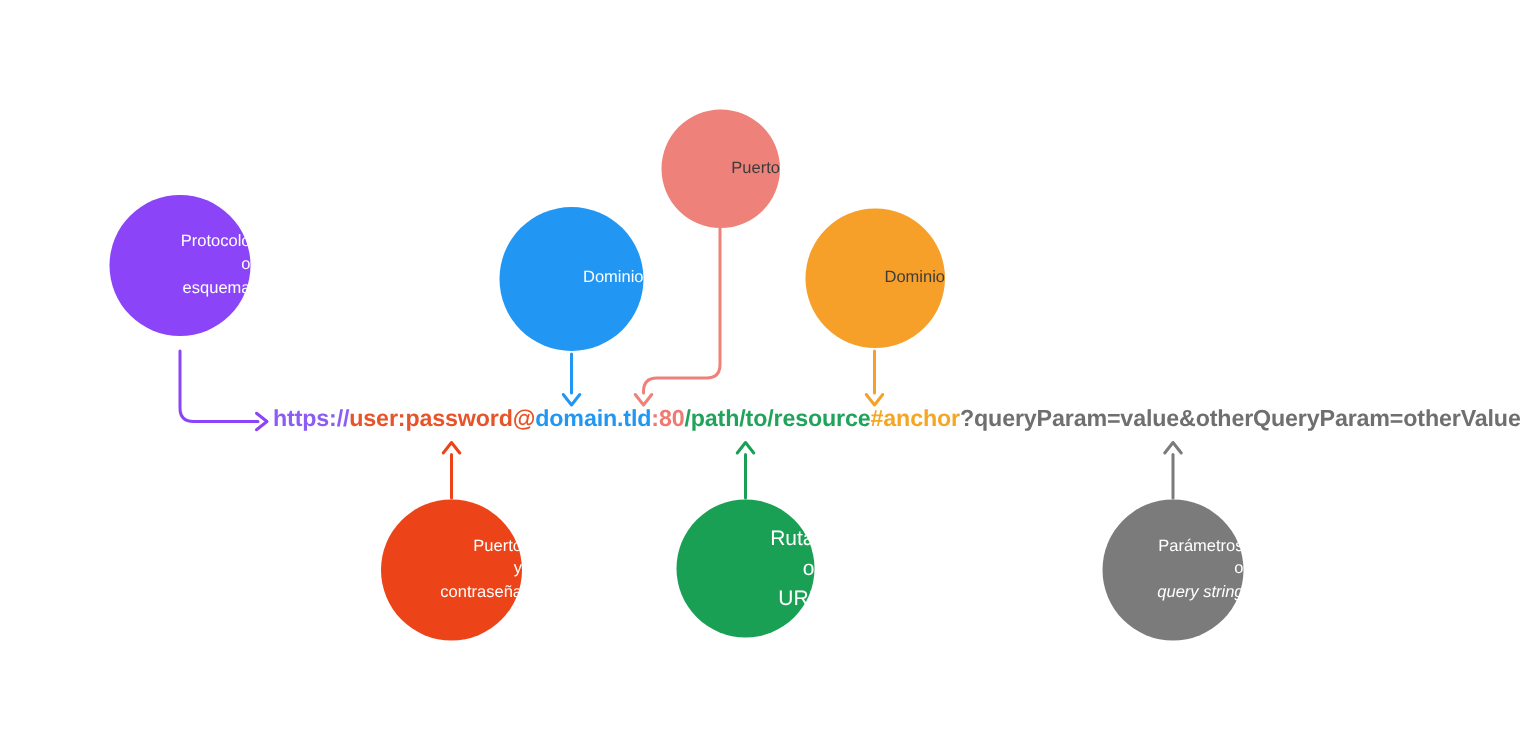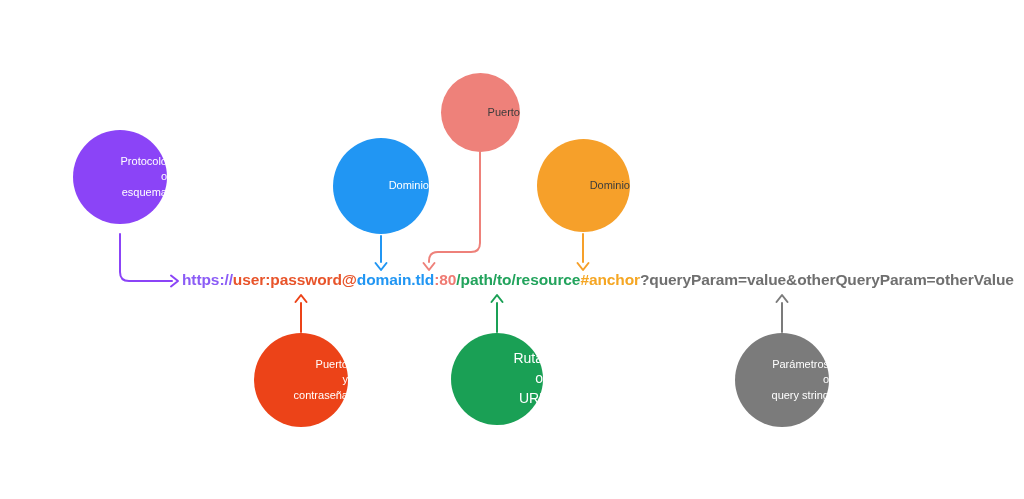--- a/index.html
+++ b/index.html
@@ -36,21 +36,21 @@
     border-radius: 50%;
     display: flex;
     flex-direction: column;
     align-items: flex-end;
     justify-content: center;
     text-align: center;
     line-height: 1.42;
     box-sizing: border-box;
   }
   .bubble .line { display: block; white-space: nowrap; }
-  .bubble .line.italic { }
+  .bubble .line.italic { font-style: italic; }
 
   
   #url-string {
     position: absolute;
     left: 182px;
     top: 271px;
     white-space: nowrap;
     font-size: 15.5px;
     font-weight: bold;
     letter-spacing: -0.1px;

